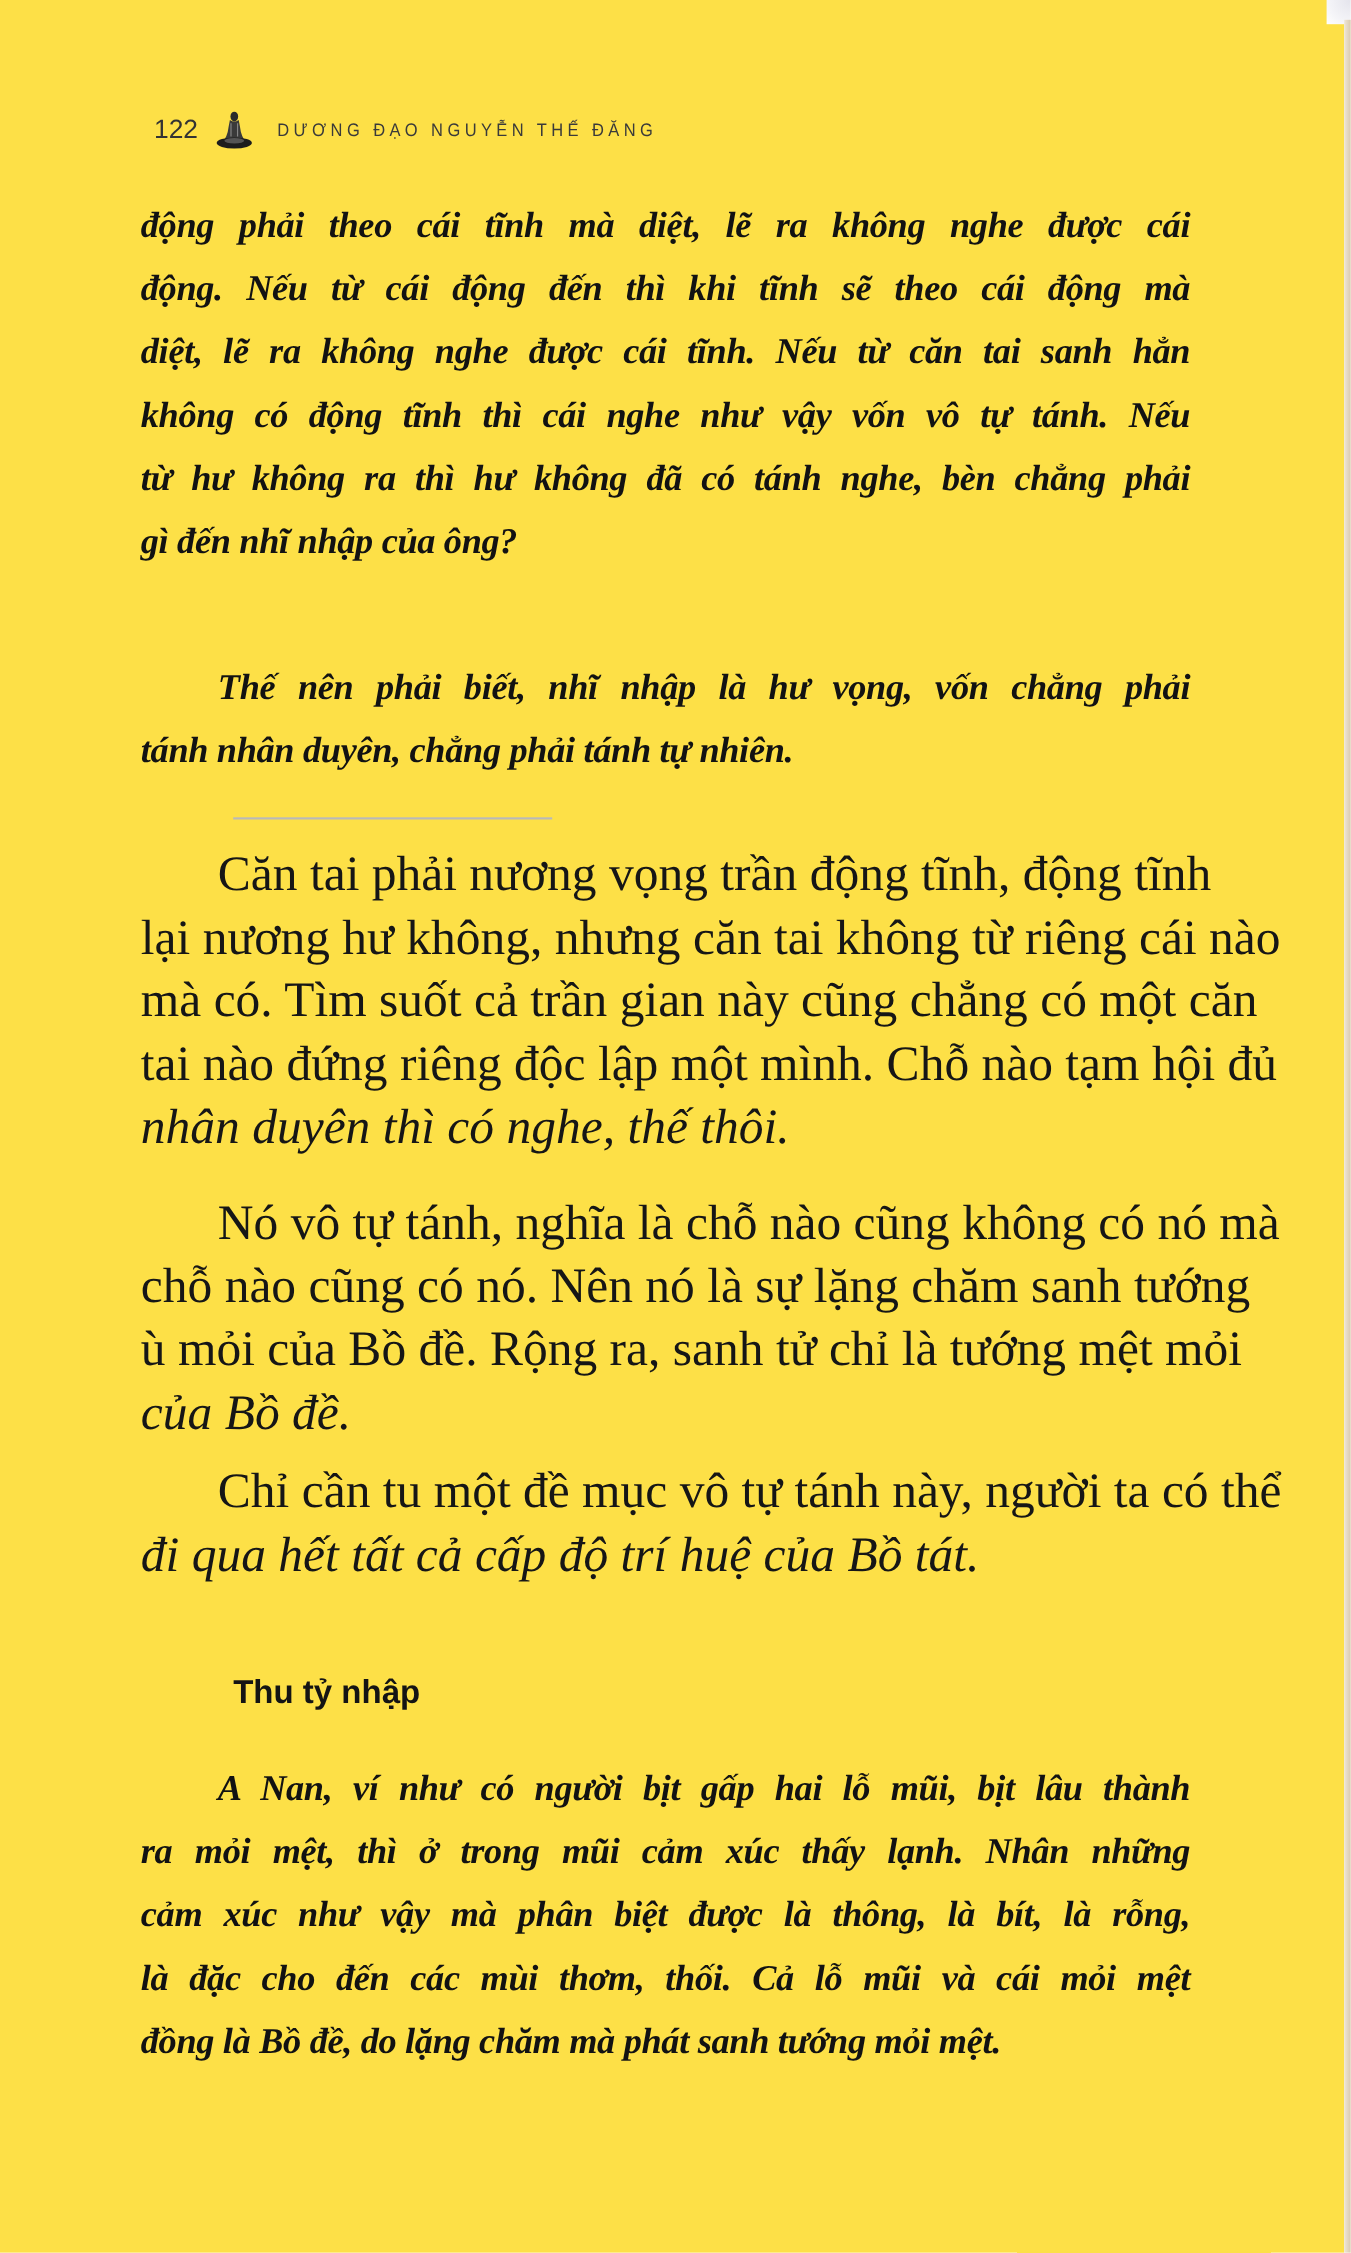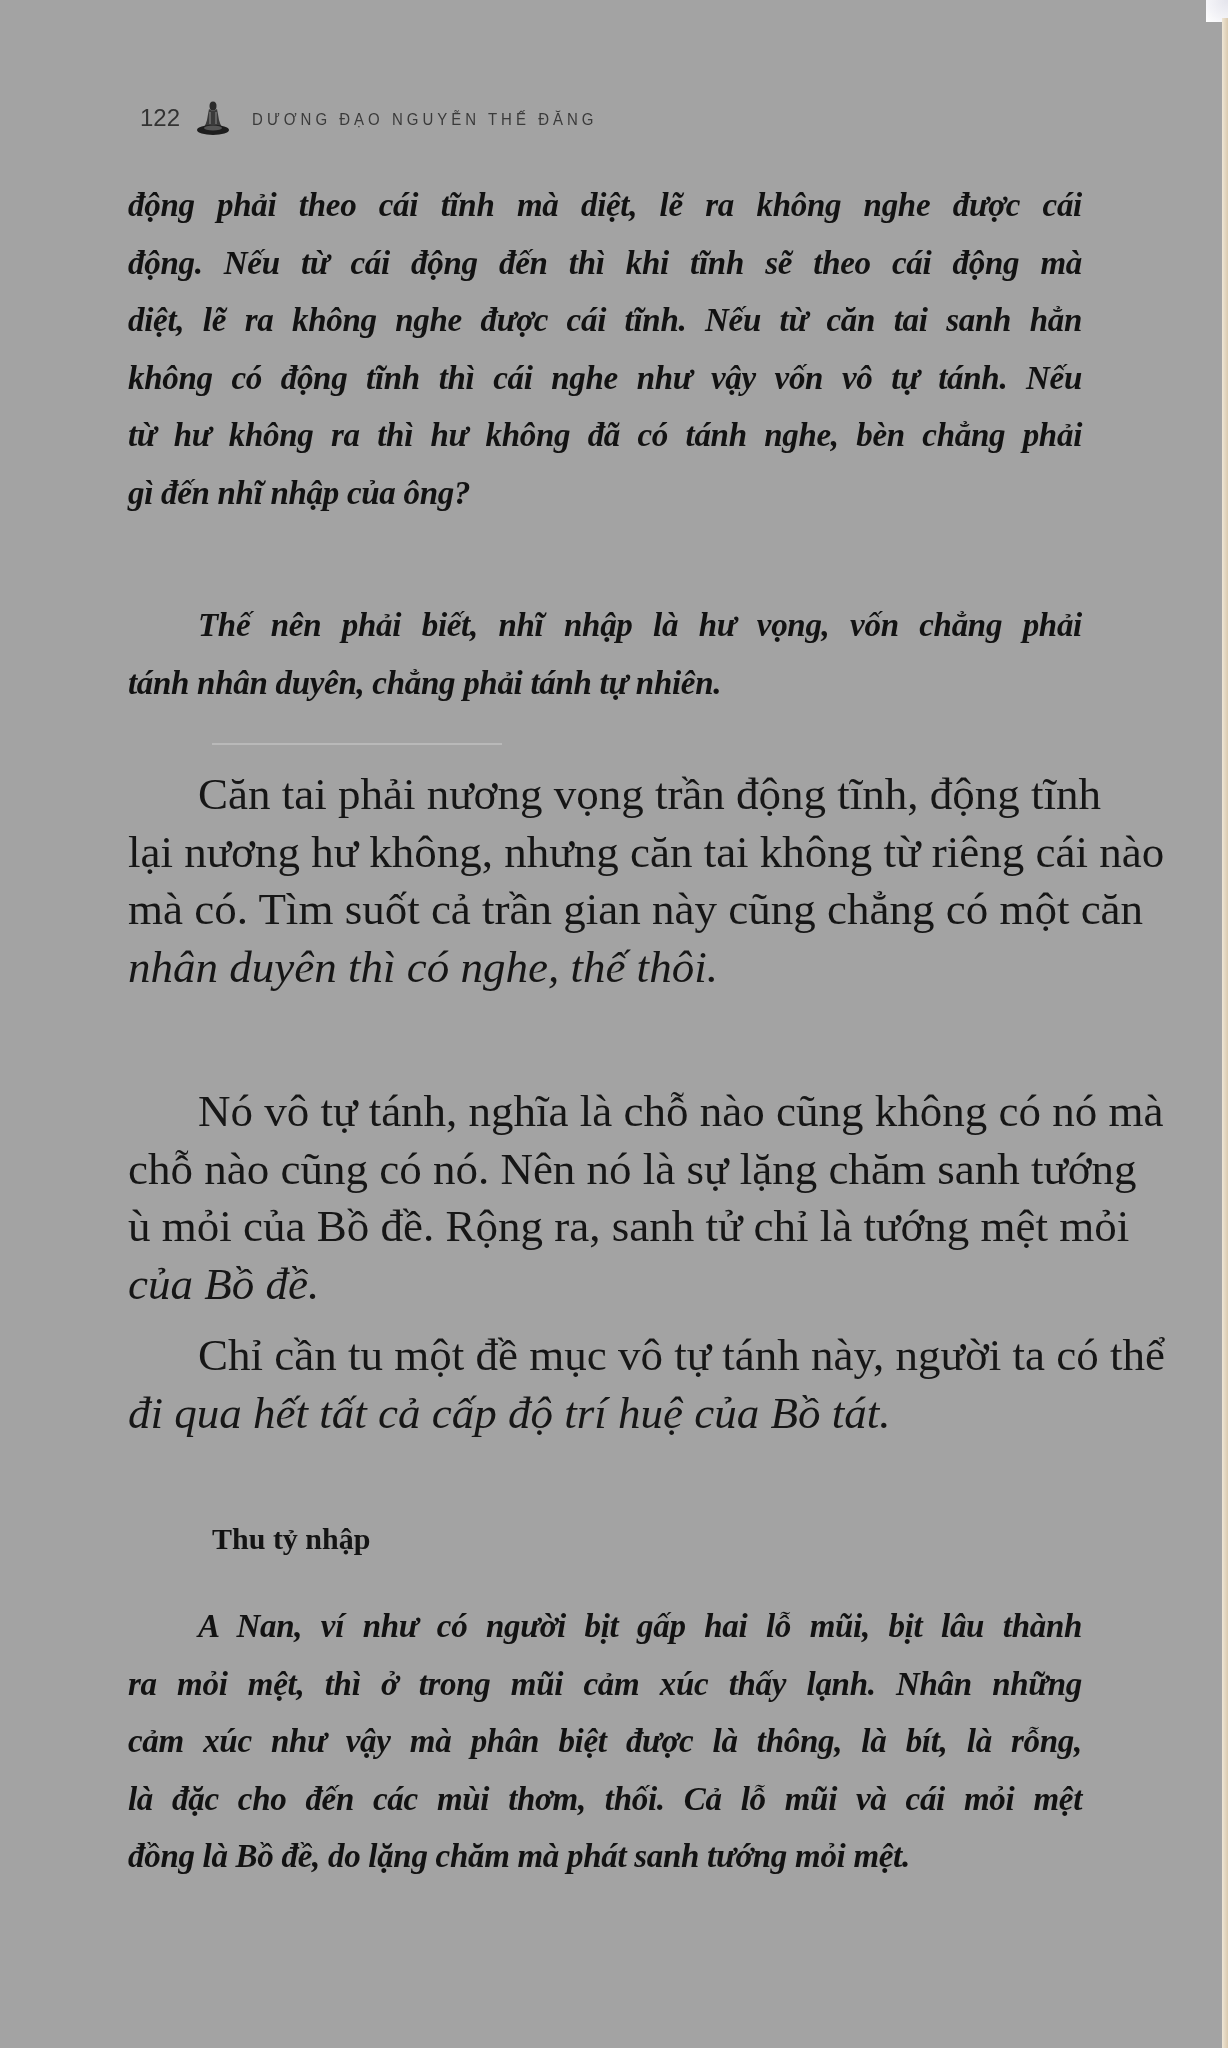--- a/index.html
+++ b/index.html
@@ -14,21 +14,21 @@
       overflow: hidden;
       font-family: "Liberation Serif", "DejaVu Serif", serif;
       color: #141414;
     }
     .page {
       position: absolute;
       left: 0;
       top: 0;
       width: 1222px;
       height: 2048px;
-      background: #a3a3a3;
+      background: #fde047;
     }
     .page-edge {
       position: absolute;
       right: 0;
       top: 18px;
       width: 6px;
       height: 2030px;
       background: linear-gradient(to right, #efe6d6, #d9c9ae);
     }
     .page-corner {
@@ -108,21 +108,21 @@
       left: 212px;
       top: 743px;
       width: 290px;
       height: 2px;
       background: #b9b9b9;
     }
     .section-heading {
       position: absolute;
       left: 212px;
       top: 1522px;
-      font-family: Liberation Serif, serif;
+      font-family: Liberation Sans, sans-serif;
       font-weight: bold;
       font-size: 30px;
       color: #141414;
     }
   </style>
 </head>
 <body>
 
 <div class="page">
 
@@ -151,20 +151,21 @@
     <span class="line indent">Thế nên phải biết, nhĩ nhập là hư vọng, vốn chẳng phải</span>
     <span class="line last">tánh nhân duyên, chẳng phải tánh tự nhiên.</span>
   </div>
 
   <div class="separator"></div>
 
   <div class="text-block roman" style="top:766px;">
     <span class="line indent">Căn tai phải nương vọng trần động tĩnh, động tĩnh</span>
     <span class="line">lại nương hư không, nhưng căn tai không từ riêng cái nào</span>
     <span class="line">mà có. Tìm suốt cả trần gian này cũng chẳng có một căn</span>
+    <span class="line">tai nào đứng riêng độc lập một mình. Chỗ nào tạm hội đủ</span>
     <span class="line last">nhân duyên thì có nghe, thế thôi.</span>
   </div>
 
   <div class="text-block roman" style="top:1083px;">
     <span class="line indent">Nó vô tự tánh, nghĩa là chỗ nào cũng không có nó mà</span>
     <span class="line">chỗ nào cũng có nó. Nên nó là sự lặng chăm sanh tướng</span>
     <span class="line">ù mỏi của Bồ đề. Rộng ra, sanh tử chỉ là tướng mệt mỏi</span>
     <span class="line last">của Bồ đề.</span>
   </div>
 

